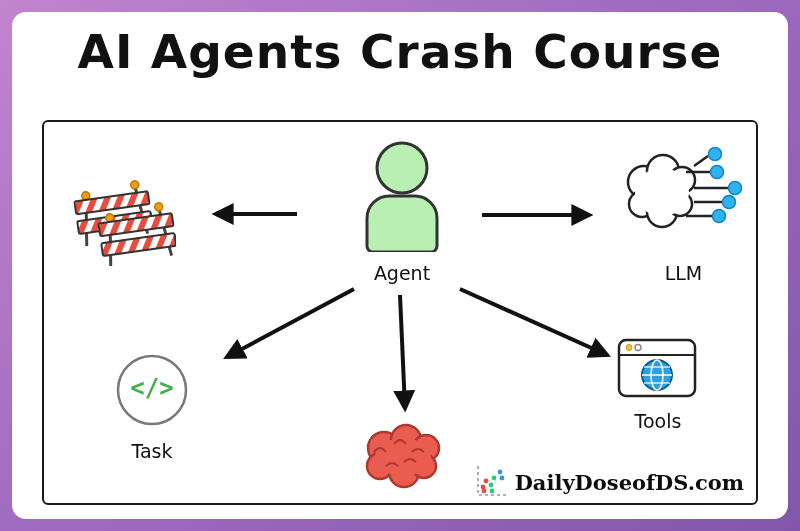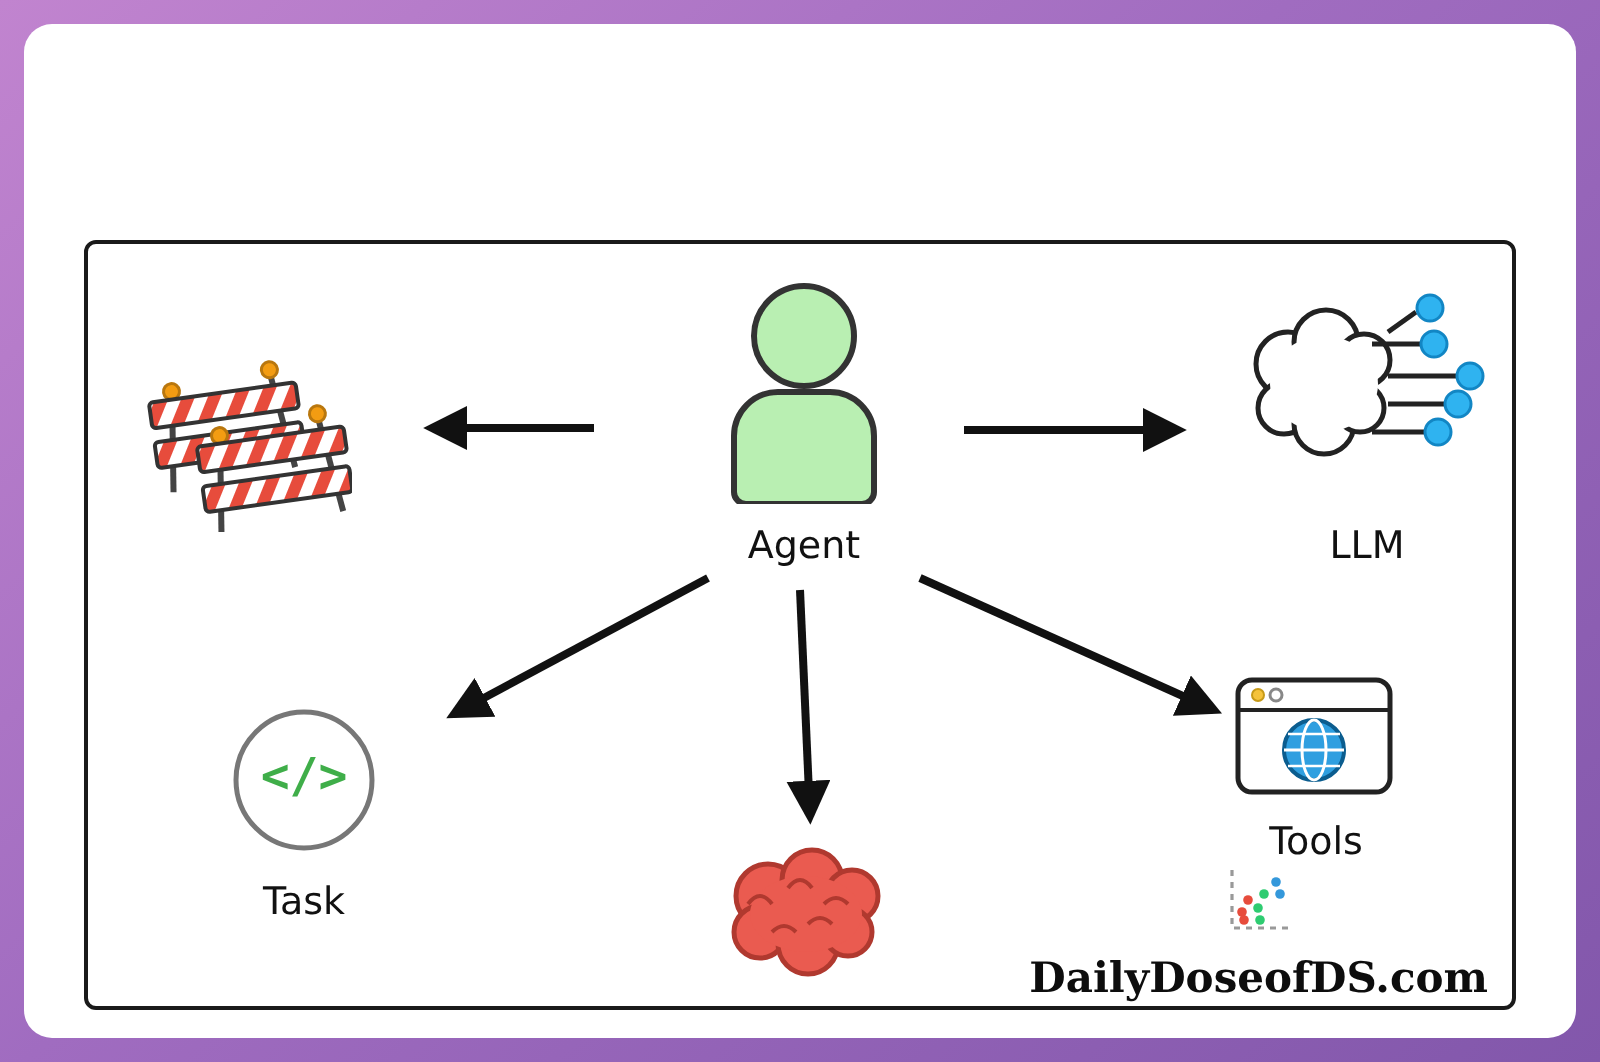--- a/index.html
+++ b/index.html
@@ -28,33 +28,34 @@
   }
   .arrows { position: absolute; left: 0; top: 0; }
   .arrows line { stroke: #111; stroke-width: 4; }
   .code-symbol {
     position: absolute; text-align: center;
     font-family: "DejaVu Sans Mono", monospace; font-weight: 700;
     font-size: 24px; color: #3fae49;
   }
   .branding {
     position: absolute; right: 12px; bottom: 2px;
-    display: flex; align-items: center; gap: 6px; flex-direction: column;
+    display: flex; align-items: center; gap: 6px;
   }
   .branding-text {
     font-family: "DejaVu Serif", serif; font-weight: 700;
     font-size: 21px; color: #0d0d0d;
   }
 </style>
 </head>
 <body>
 
 <div class="page">
   <div class="inner">
 
+    <h1 class="title">AI Agents Crash Course</h1>
 
     <div class="diagram">
 
       <svg class="arrows" width="716" height="385" viewBox="0 0 716 385">
         <defs>
           <marker id="ah" viewBox="0 0 10 10" refX="8" refY="5" markerWidth="5.5" markerHeight="5.5" orient="auto-start-reverse">
             <path d="M0,0 L10,5 L0,10 z" fill="#111"></path>
           </marker>
         </defs>
         <line x1="253" y1="92" x2="172" y2="92" marker-end="url(#ah)"></line>

